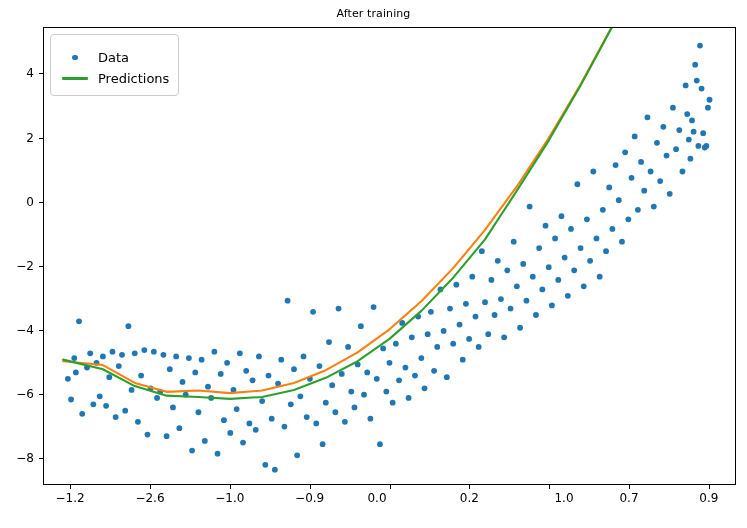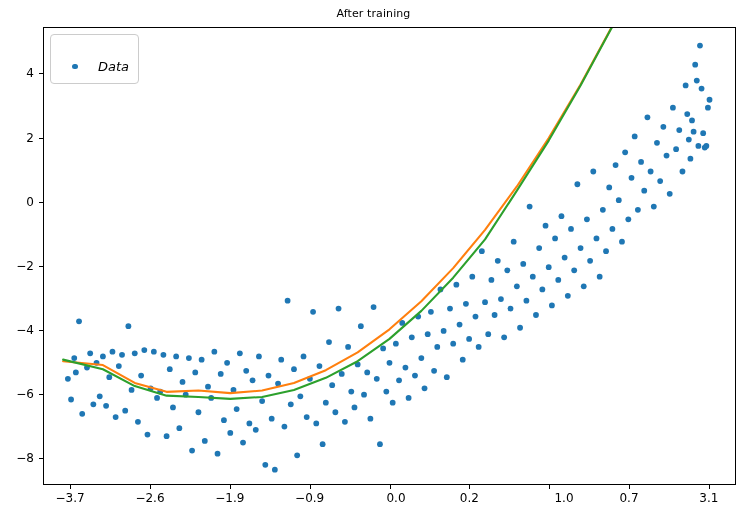--- a/index.html
+++ b/index.html
@@ -27,21 +27,21 @@
   
   .tick-x{position:absolute;top:485px;width:0;height:4px;border-left:1.1px solid #000;}
   .tick-y{position:absolute;left:39px;width:4px;height:0;border-top:1.1px solid #000;}
   .lbl-x{position:absolute;top:491px;font-size:12px;color:#000;transform:translateX(-50%);white-space:nowrap;}
   .lbl-y{position:absolute;left:6px;width:28px;text-align:right;font-size:12px;color:#000;transform:translateY(-50%);white-space:nowrap;}
 
   
   #legend{
     position:absolute;left:50px;top:34px;
     background:#ffffff;border:1px solid #cccccc;border-radius:4px;
-    padding:21px 9px 6px 9px;box-sizing:border-box;font-style:italic;
+    padding:12px 9px 6px 9px;box-sizing:border-box;
   }
   .leg-row{display:flex;align-items:center;height:21px;}
   .leg-key{width:30px;display:flex;align-items:center;justify-content:center;margin-right:8px;}
   .leg-line{width:26px;height:2.2px;border-radius:1px;}
   .leg-dot{width:5.5px;height:5.5px;border-radius:50%;}
   .leg-text{font-size:13px;color:#000;white-space:nowrap;line-height:1;}
 </style>
 </head>
 <body>
 
@@ -263,37 +263,37 @@
           <circle cx="648.29" cy="131.31" r="2.9" fill="#1f77b4"></circle>
           <circle cx="645.10" cy="86.48" r="2.9" fill="#1f77b4"></circle>
         </g>
       <path id="line-gt" fill="none" stroke-width="2.1" stroke-linejoin="round" stroke-linecap="round" d="M19.16,334.69L59.08,338.54L91.02,356.47L122.95,365.44L154.89,364.16L186.82,366.72L218.76,364.16L250.69,356.47L282.63,343.66L314.56,325.72L346.50,302.66L378.44,274.48L410.37,241.17L442.31,202.74L474.24,159.18L506.18,110.50L538.11,56.69L570.05,-2.24L601.98,-66.30L633.92,-135.48L673.84,-216.19" stroke="#ff7f0e"></path>
       <path id="line-pred" fill="none" stroke-width="2.1" stroke-linejoin="round" stroke-linecap="round" d="M19.16,333.09L59.08,342.70L91.02,359.67L122.95,369.28L154.89,370.56L186.82,372.49L218.76,370.56L250.69,363.52L282.63,351.35L314.56,334.69L346.50,312.27L378.44,284.09L410.37,250.78L442.31,212.35L474.24,163.34L506.18,113.06L538.11,57.65L570.05,-1.60L601.98,-65.66L633.92,-136.12L673.84,-219.39" stroke="#2ca02c"></path>
     </svg>
   </div>
 
   <div id="xticks-layer">
       <div class="tick-x" style="left:70.1px"></div>
-      <div class="lbl-x" style="left:70.1px">−3.7</div>
+      <div class="lbl-x" style="left:70.1px">−1.2</div>
       <div class="tick-x" style="left:150.0px"></div>
       <div class="lbl-x" style="left:150.0px">−2.6</div>
       <div class="tick-x" style="left:229.8px"></div>
-      <div class="lbl-x" style="left:229.8px">−1.9</div>
+      <div class="lbl-x" style="left:229.8px">−1.0</div>
       <div class="tick-x" style="left:309.7px"></div>
       <div class="lbl-x" style="left:309.7px">−0.9</div>
       <div class="tick-x" style="left:389.5px"></div>
-      <div class="lbl-x" style="left:396px">0.0</div>
+      <div class="lbl-x" style="left:377px">0.0</div>
       <div class="tick-x" style="left:469.3px"></div>
       <div class="lbl-x" style="left:469.3px">0.2</div>
       <div class="tick-x" style="left:549.2px"></div>
       <div class="lbl-x" style="left:564px">1.0</div>
       <div class="tick-x" style="left:629.0px"></div>
       <div class="lbl-x" style="left:629.0px">0.7</div>
       <div class="tick-x" style="left:708.9px"></div>
-      <div class="lbl-x" style="left:708.9px">3.1</div>
+      <div class="lbl-x" style="left:708.9px">0.9</div>
     </div>
   <div id="yticks-layer">
       <div class="tick-y" style="top:73.4px"></div>
       <div class="lbl-y" style="top:73.4px">4</div>
       <div class="tick-y" style="top:137.5px"></div>
       <div class="lbl-y" style="top:137.5px">2</div>
       <div class="tick-y" style="top:201.6px"></div>
       <div class="lbl-y" style="top:201.6px">0</div>
       <div class="tick-y" style="top:265.6px"></div>
       <div class="lbl-y" style="top:265.6px">−2</div>
@@ -305,15 +305,21 @@
       <div class="lbl-y" style="top:457.8px">−8</div>
     </div>
 
   <div id="legend">
     <div class="leg-row">
       <span class="leg-key">
           <span class="leg-dot" style="background:#1f77b4"></span>
         </span>
       <span class="leg-text">Data</span>
     </div>
+    <div class="leg-row">
+      <span class="leg-key">
+          <span class="leg-line" style="background:#2ca02c"></span>
+        </span>
+      <span class="leg-text">Predictions</span>
+    </div>
   </div>
 
 </div>
 
 </body></html>

